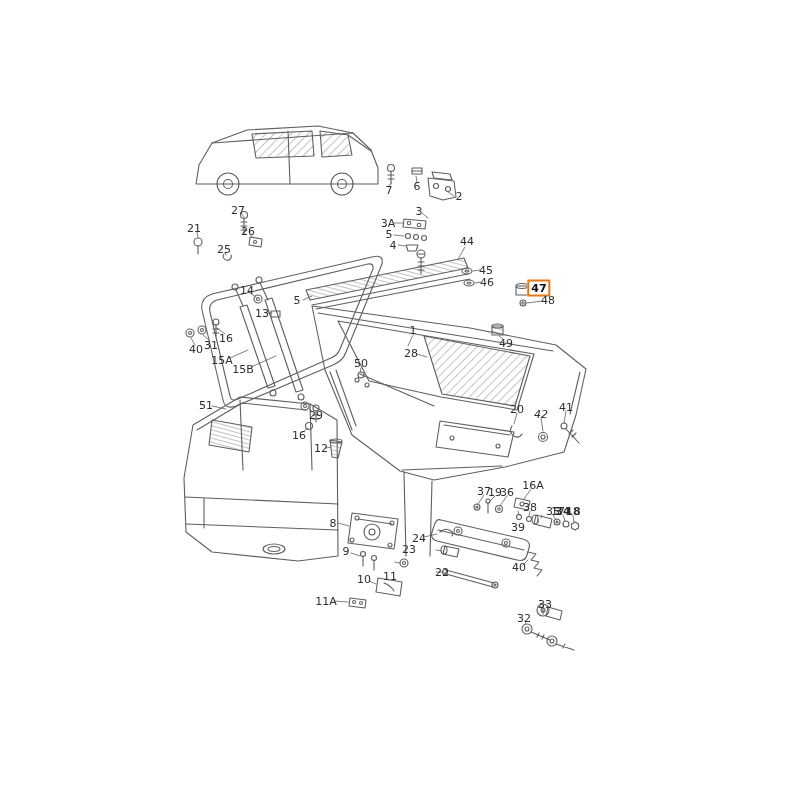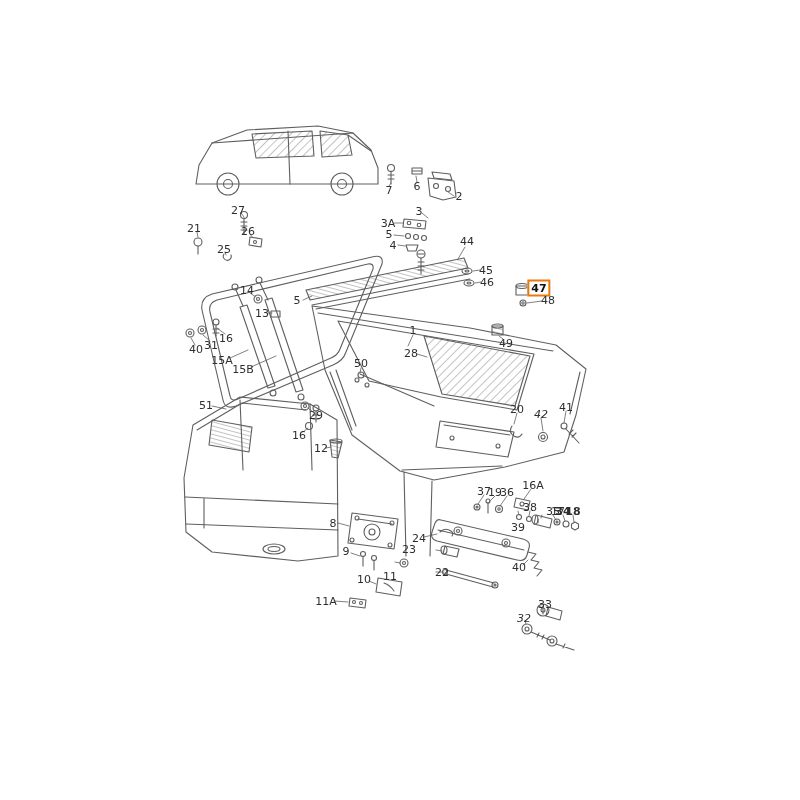--- a/index.html
+++ b/index.html
@@ -287,16 +287,16 @@
       <div class="part-label" style="left: 507px; top: 492px;">36</div>
       <div class="part-label" style="left: 533px; top: 485px;">16A</div>
       <div class="part-label" style="left: 518px; top: 527px;">39</div>
       <div class="part-label" style="left: 530px; top: 507px;">38</div>
       <div class="part-label" style="left: 558px; top: 511px;">17</div>
       <div class="part-label" style="left: 553px; top: 511px;">35</div>
       <div class="part-label" style="left: 563px; top: 511px; font-weight: bold;">34</div>
       <div class="part-label" style="left: 573px; top: 511px; font-weight: bold;">18</div>
       <div class="part-label" style="left: 519px; top: 567px;">40</div>
       <div class="part-label" style="left: 537px; top: 604px; margin-left: 8px;">33</div>
-      <div class="part-label" style="left: 524px; top: 618px; font-style: italic;">32</div>
+      <div class="part-label" style="left: 524px; top: 618px;">32</div>
     </div>
 
 </div>
 
 </body></html>

